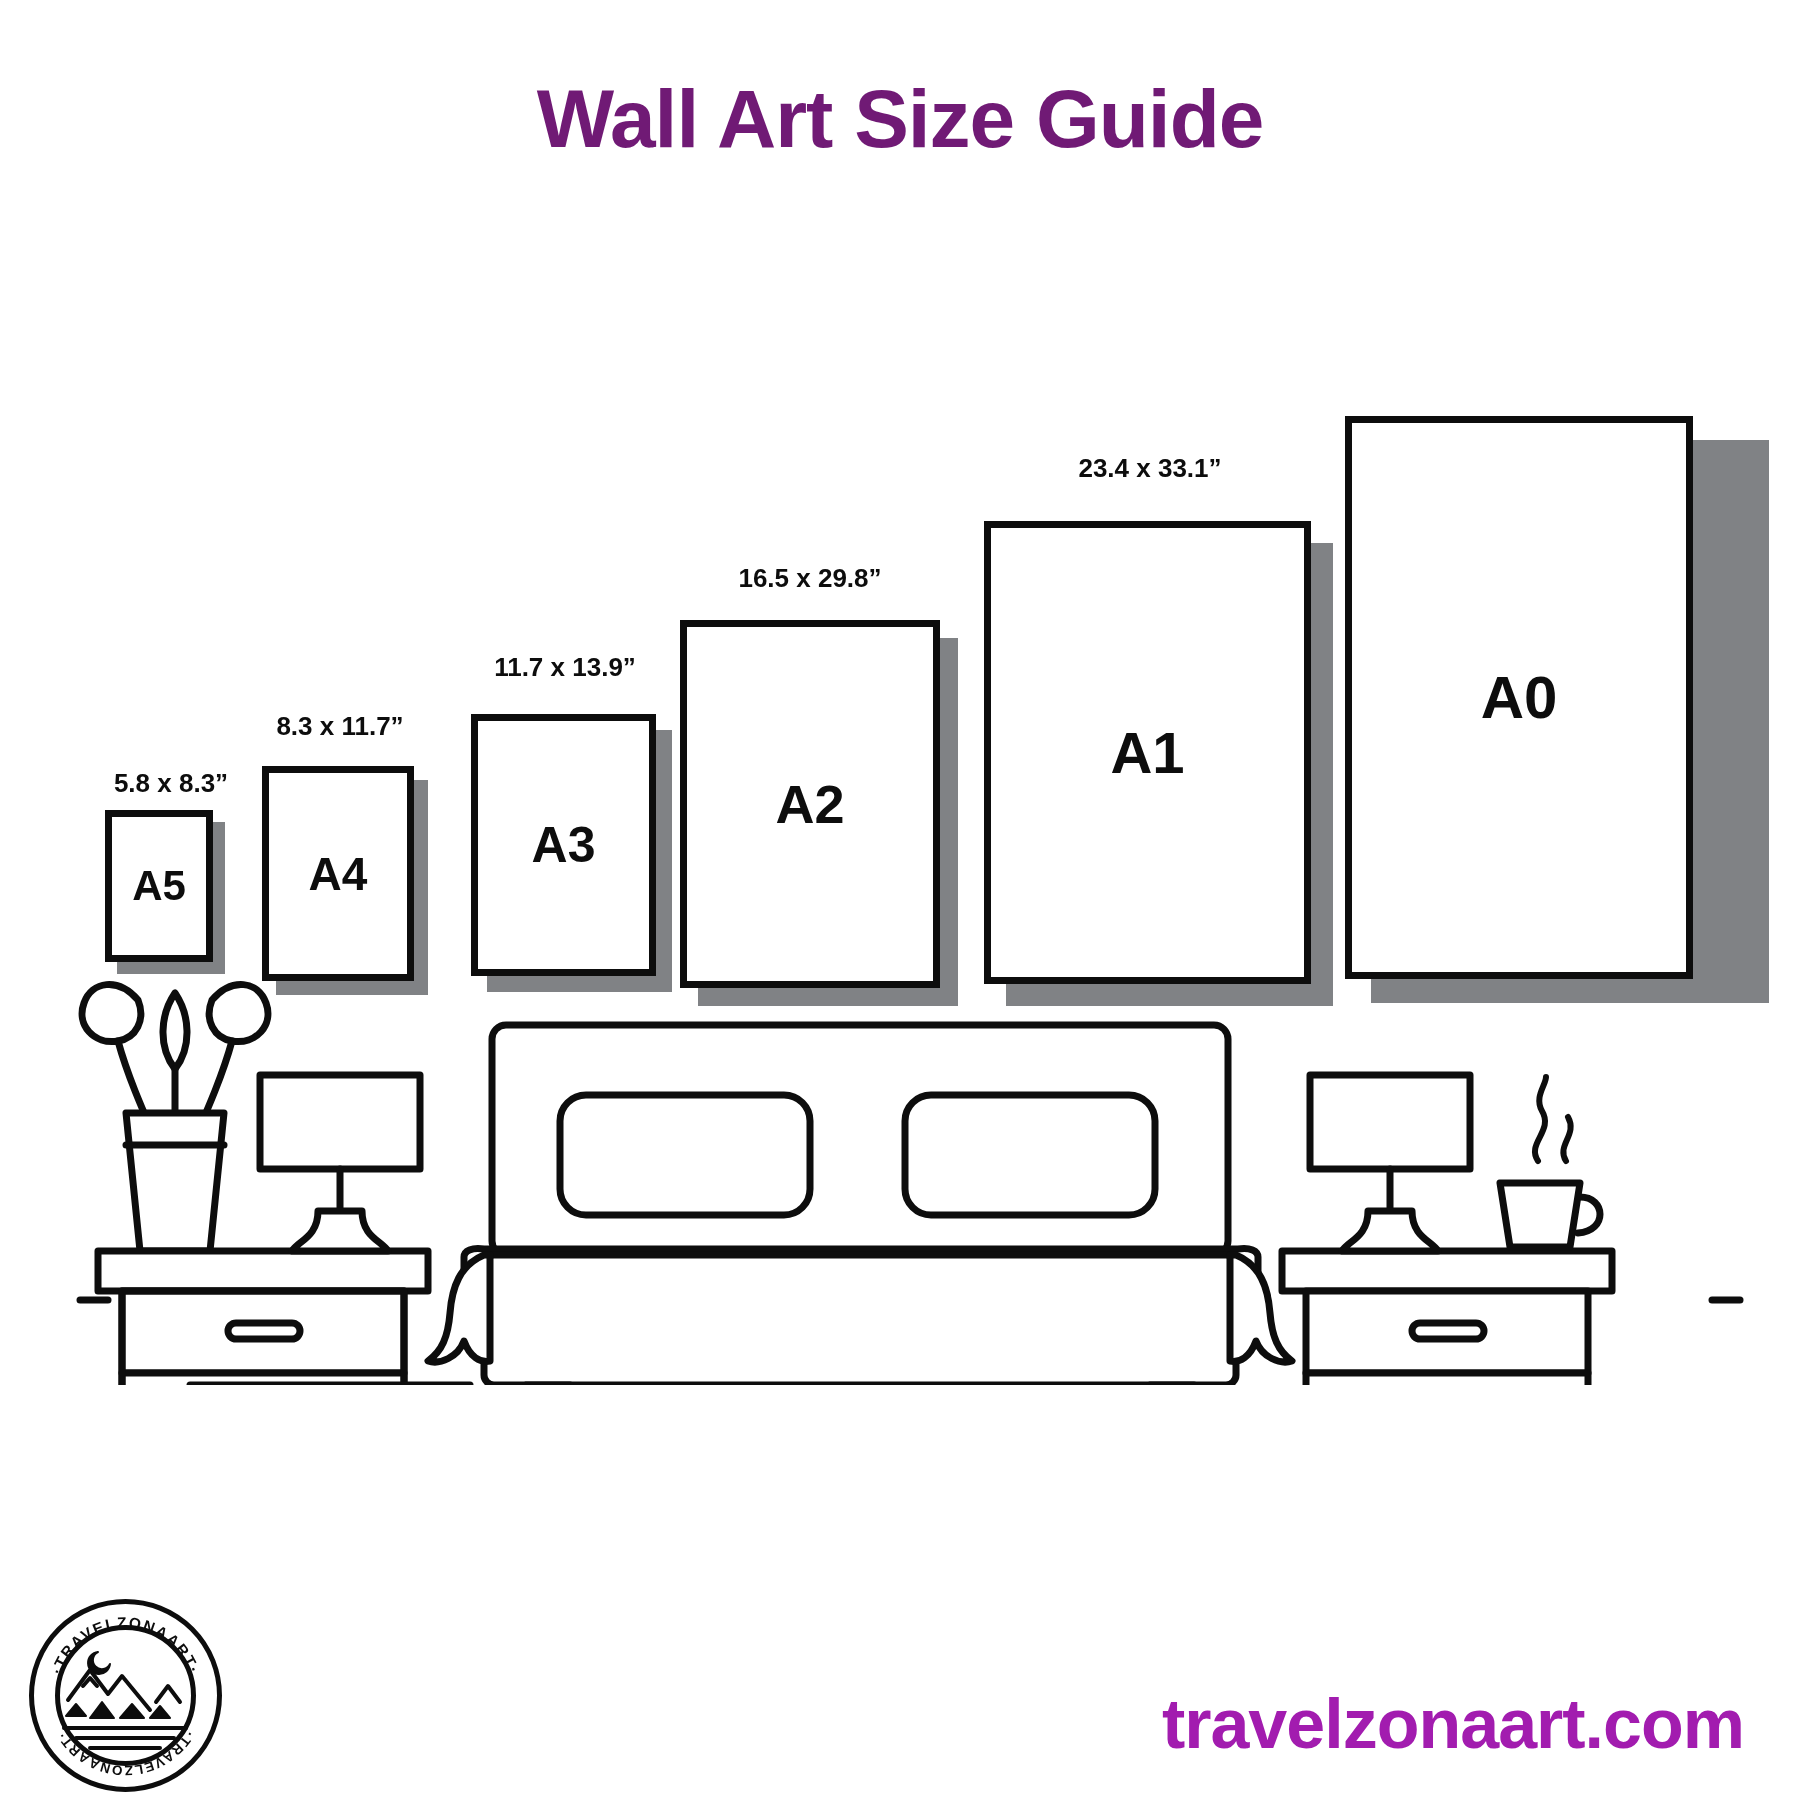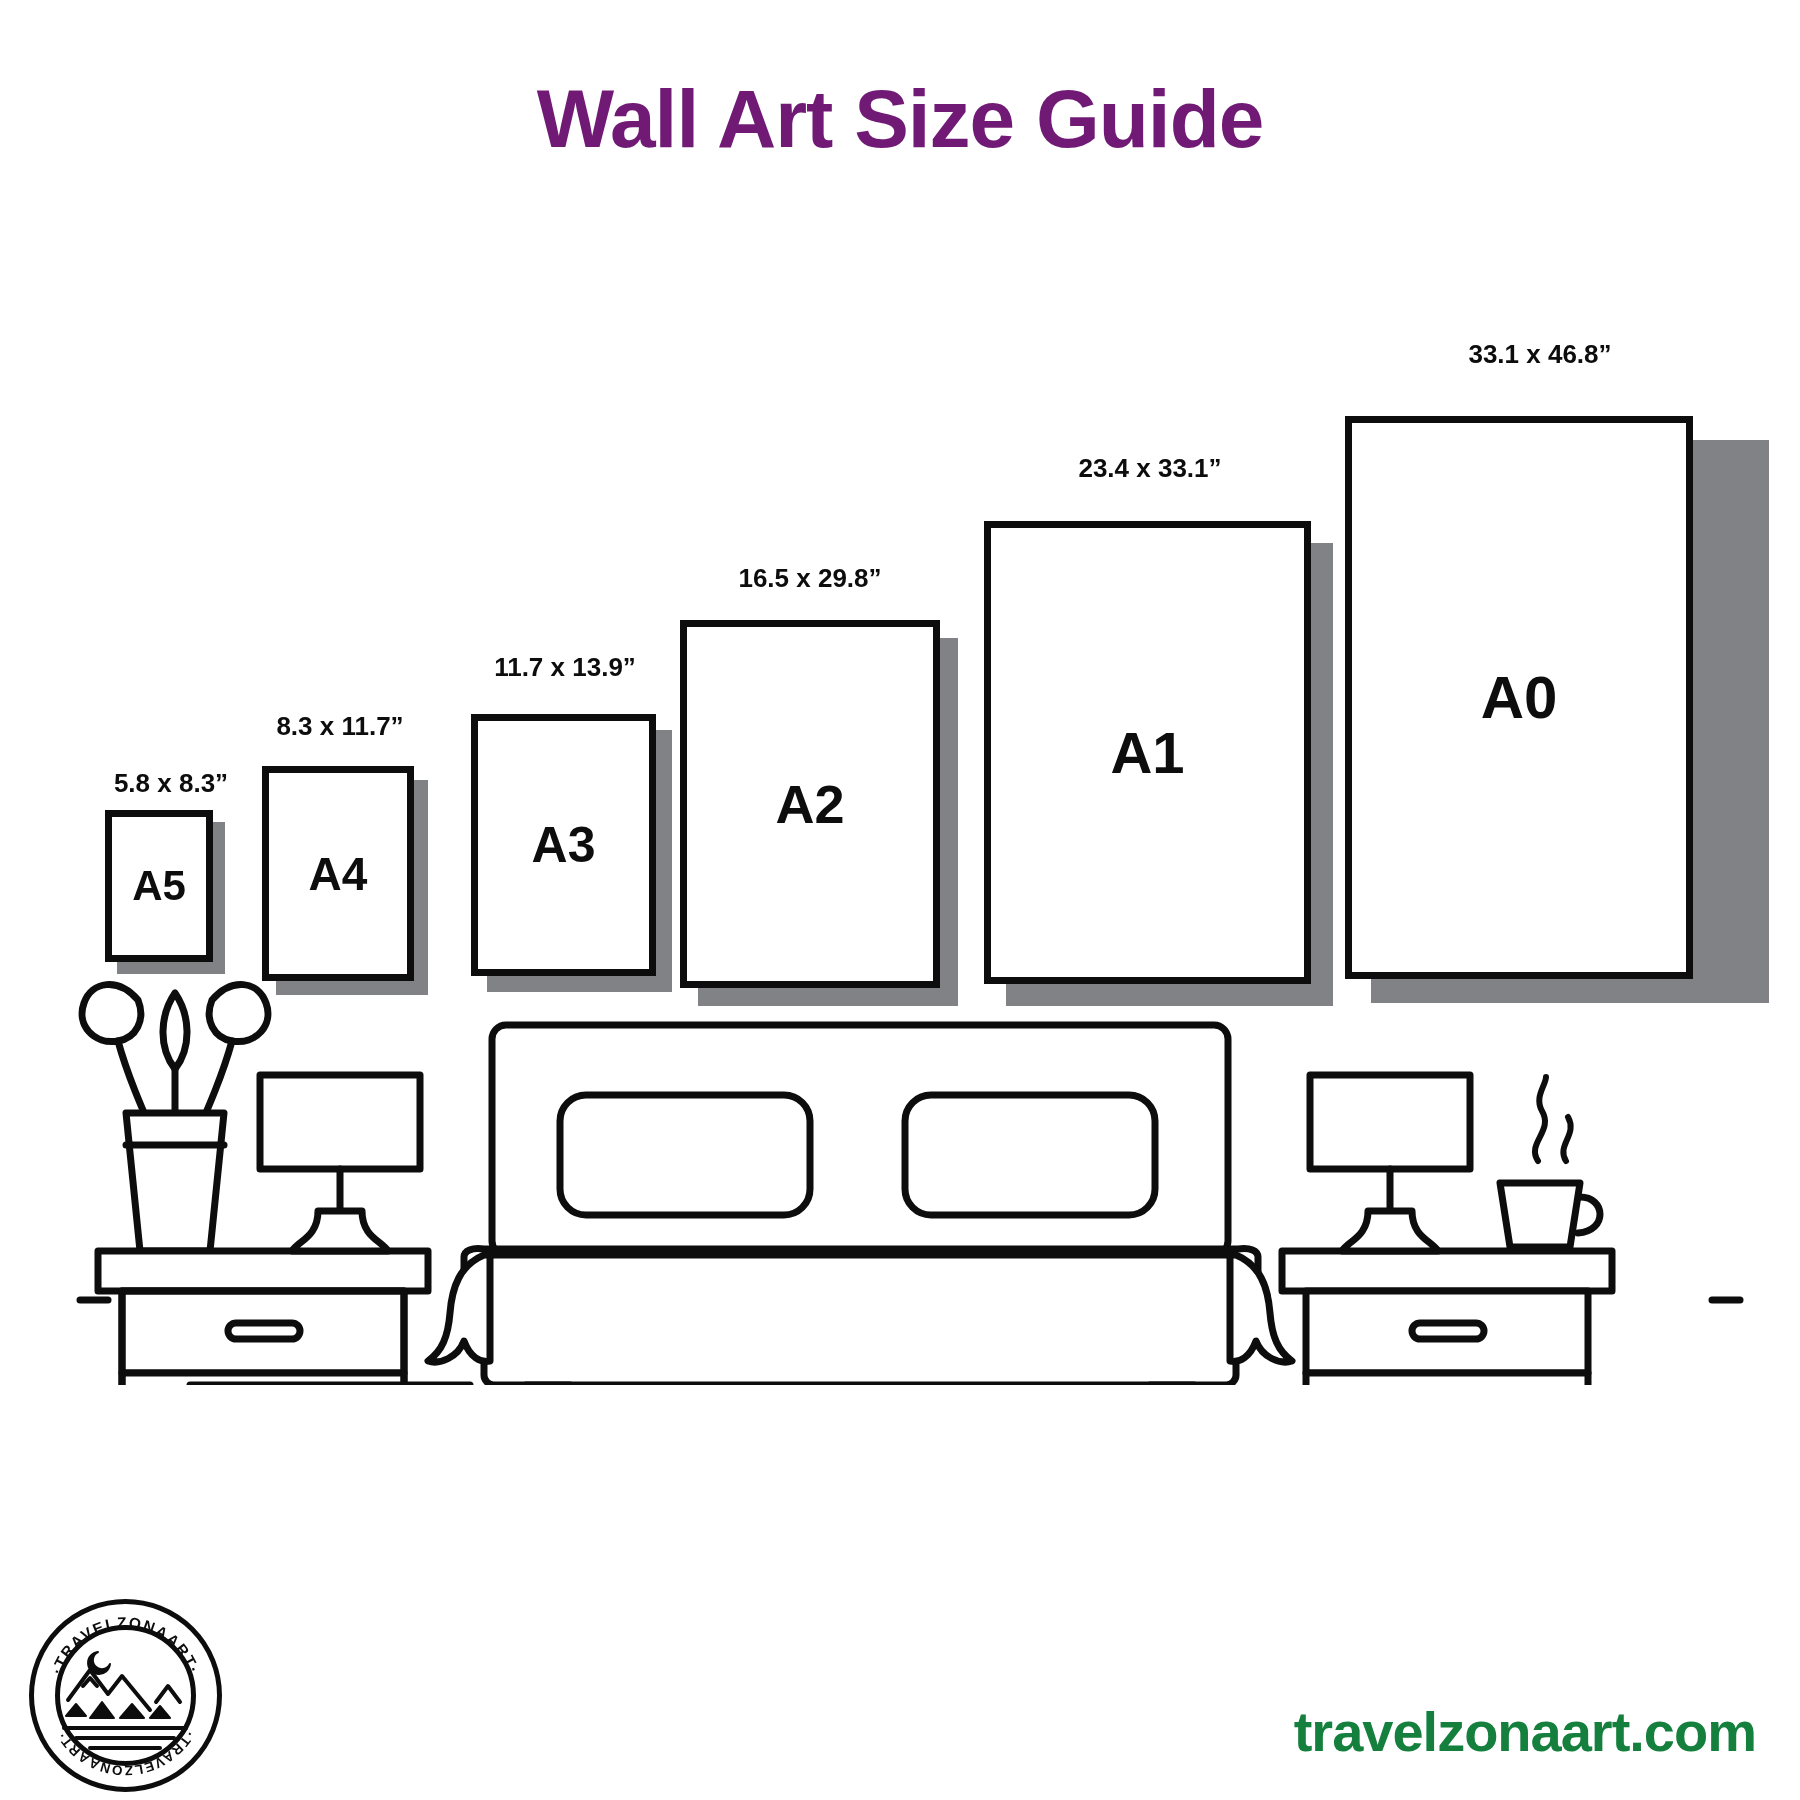--- a/index.html
+++ b/index.html
@@ -86,26 +86,26 @@
     position: absolute;
     left: 28px;
     top: 1598px;
     width: 195px;
     height: 195px;
   }
 
   
   #website {
     position: absolute;
-    right: 44px;
+    right: 56px;
     bottom: 36px;
-    font-size: 56px;
+    font-size: 70px;
     font-weight: bold;
     letter-spacing: -1px;
-    color: #15803d;
+    color: #a21caf;
   }
 </style>
 </head>
 <body>
 
 <div id="title">Wall Art Size Guide</div>
 
 <div id="frames">
 
   <div class="frame-group" style="left:91px; width:160px; height:230px;">
@@ -142,21 +142,20 @@
 
   <div class="frame-group" style="left:950px; width:400px; height:545px;">
     <div class="frame-label" style="top:-22px;">23.4 x 33.1”</div>
     <div class="frame-shadow" style="left:56px; top:68px; width:327px; height:463px;"></div>
     <div class="frame-box" style="left:34px; top:46px; width:327px; height:463px;">
       <span class="frame-name" style="font-size:58px;">A1</span>
     </div>
   </div>
 
   <div class="frame-group" style="left:1305px; width:470px; height:660px;">
-    <div class="frame-label" style="top:-21px;">33.1 x 46.8”</div>
     <div class="frame-shadow" style="left:66px; top:80px; width:398px; height:563px;"></div>
     <div class="frame-box" style="left:40px; top:56px; width:348px; height:563px;">
       <span class="frame-name" style="font-size:60px;">A0</span>
     </div>
   </div>
 
 </div>
 
 <div id="scene">
 <svg width="1700" height="420" viewBox="0 0 1700 420" fill="none" stroke="#0d0d0d" stroke-width="7" stroke-linejoin="round" stroke-linecap="round">

